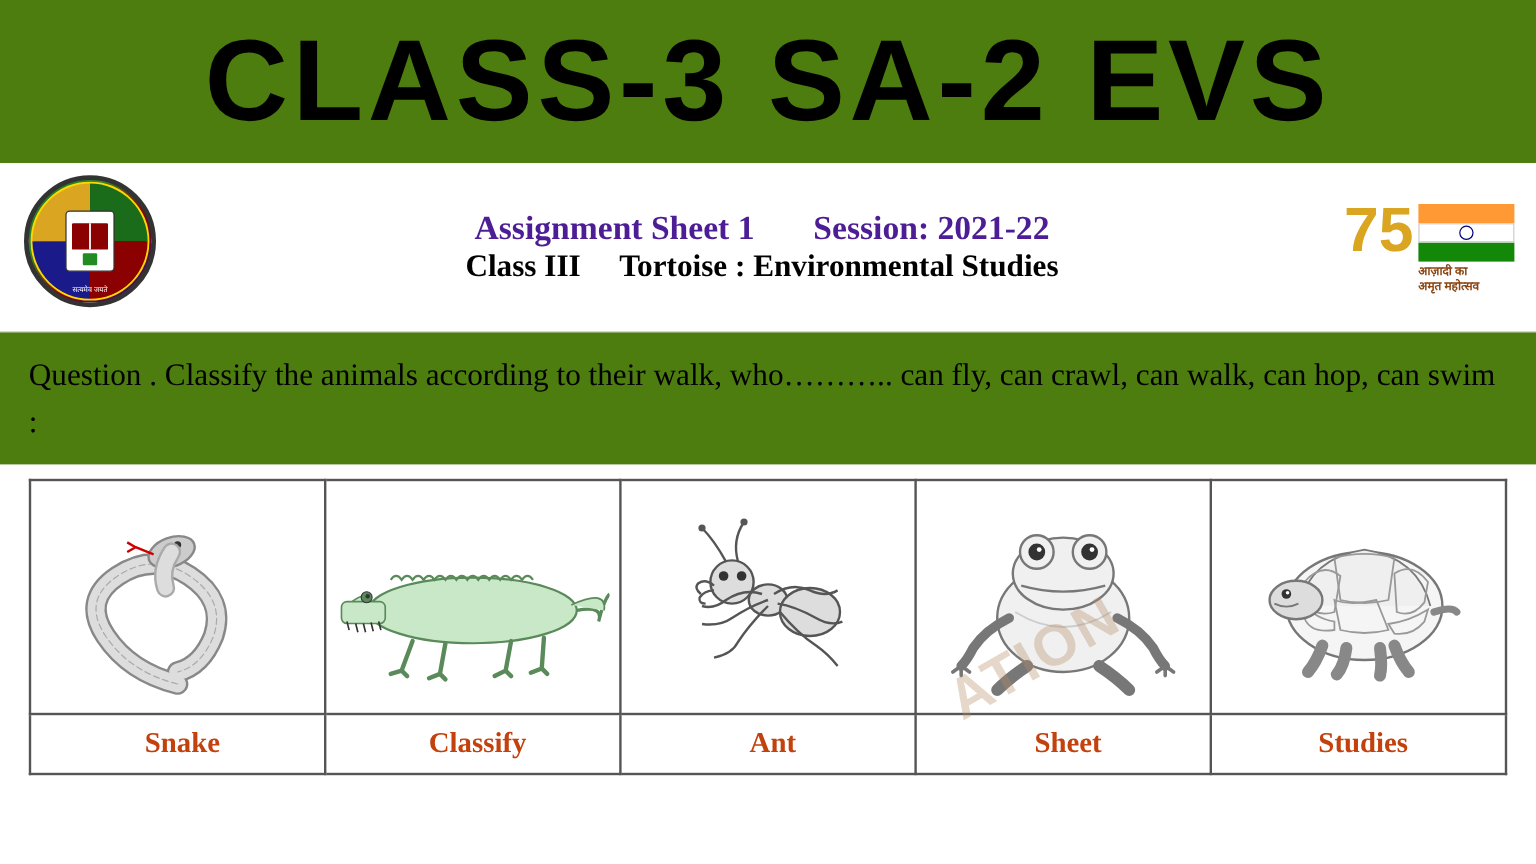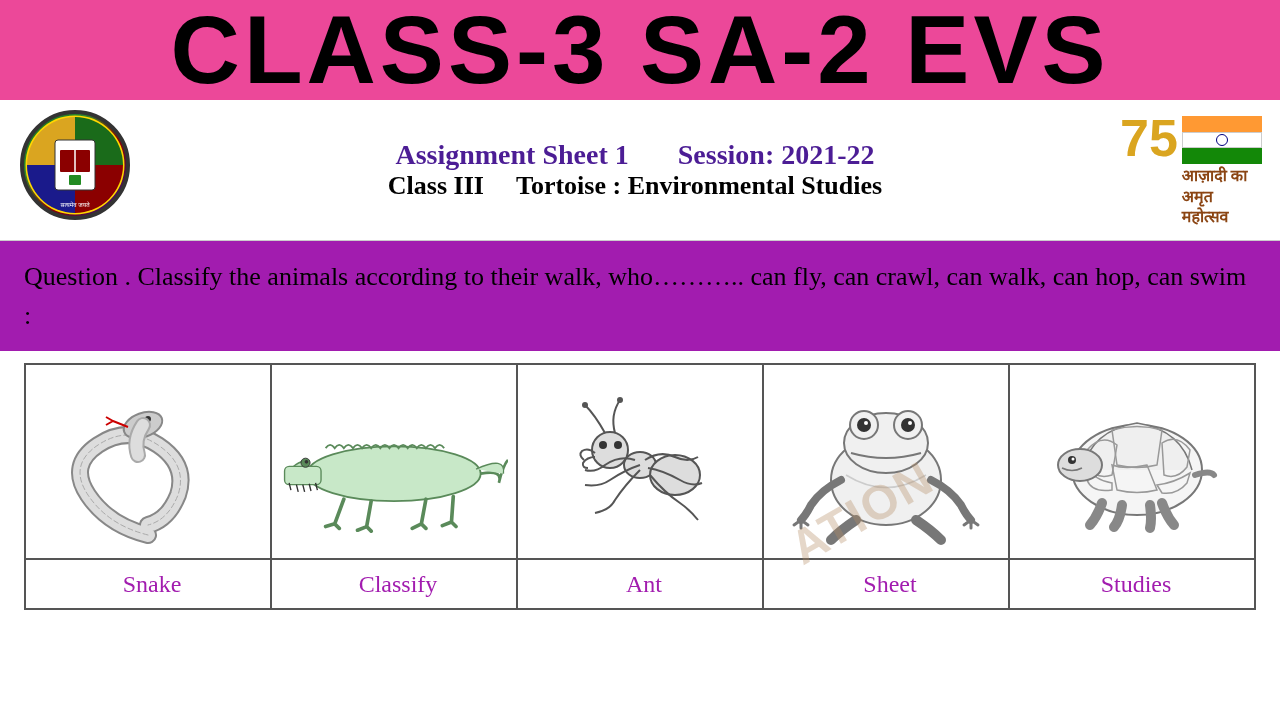--- a/index.html
+++ b/index.html
@@ -6,27 +6,27 @@
     body {
       width: 1280px;
       height: 720px;
       background: #ffffff;
       font-family: Georgia, 'Times New Roman', serif;
       overflow: hidden;
     }
 
     
     .header-banner {
-      background: #ec4899;
+      background: #4d7c0f;
       width: 100%;
       padding: 10px 20px;
       display: flex;
       align-items: center;
       justify-content: center;
-      height: 100px;
+      height: 136px;
     }
     .header-title {
       font-size: 96px;
       font-weight: 900;
       color: #000000;
       font-family: Arial Black, Arial, sans-serif;
       letter-spacing: 4px;
       line-height: 1;
     }
 
@@ -102,21 +102,21 @@
     .azadi-text {
       font-size: 12px;
       color: #8B4513;
       font-weight: bold;
       line-height: 1.3;
     }
 
     
     .question-section {
       padding: 16px 24px;
-      background: #a21caf;
+      background: #4d7c0f;
     }
     .question-text {
       font-size: 26px;
       color: #000;
       line-height: 1.5;
     }
 
     
     .animals-table {
       width: calc(100% - 48px);
@@ -130,22 +130,22 @@
       vertical-align: middle;
       width: 20%;
     }
     .animal-img-cell {
       height: 195px;
       padding: 8px;
     }
     .animal-name-cell {
       height: 50px;
       font-size: 24px;
-      color: #a21caf;
-      font-weight: normal;
+      color: #c2410c;
+      font-weight: bold;
       padding: 8px;
       text-align: left;
       padding-left: 16px;
     }
 
     
     .animal-svg {
       width: 100%;
       height: 170px;
     }
@@ -218,21 +218,21 @@
       <div style="font-size:52px; font-weight:900; color:#DAA520; line-height:1; font-family: Arial Black, sans-serif;">75</div>
       <div style="display:flex; flex-direction:column; align-items:flex-start; margin-top:4px;">
 
         <div class="azadi-flag" style="width:80px; height:48px; margin:0 0 2px 0;">
           <div class="flag-stripe-orange" style="height:16px;"></div>
           <div class="flag-stripe-white" style="height:16px; border:1px solid #ccc; position:relative;">
             <div class="flag-chakra" style="width:12px; height:12px; border:1.5px solid #000080;"></div>
           </div>
           <div class="flag-stripe-green" style="height:16px;"></div>
         </div>
-        <div class="azadi-text" style="font-size:16px; color:#8B4513; text-align:left;">आज़ादी का<br>अमृत महोत्सव</div>
+        <div class="azadi-text" style="font-size:10px; color:#8B4513; text-align:left;">आज़ादी का<br>अमृत महोत्सव</div>
       </div>
     </div>
   </div>
 </div>
 
 <div class="question-section">
   <div class="question-text">
     Question . Classify the animals according to their walk, who……….. can fly, can crawl, can walk, can hop, can swim :
   </div>
 </div>

